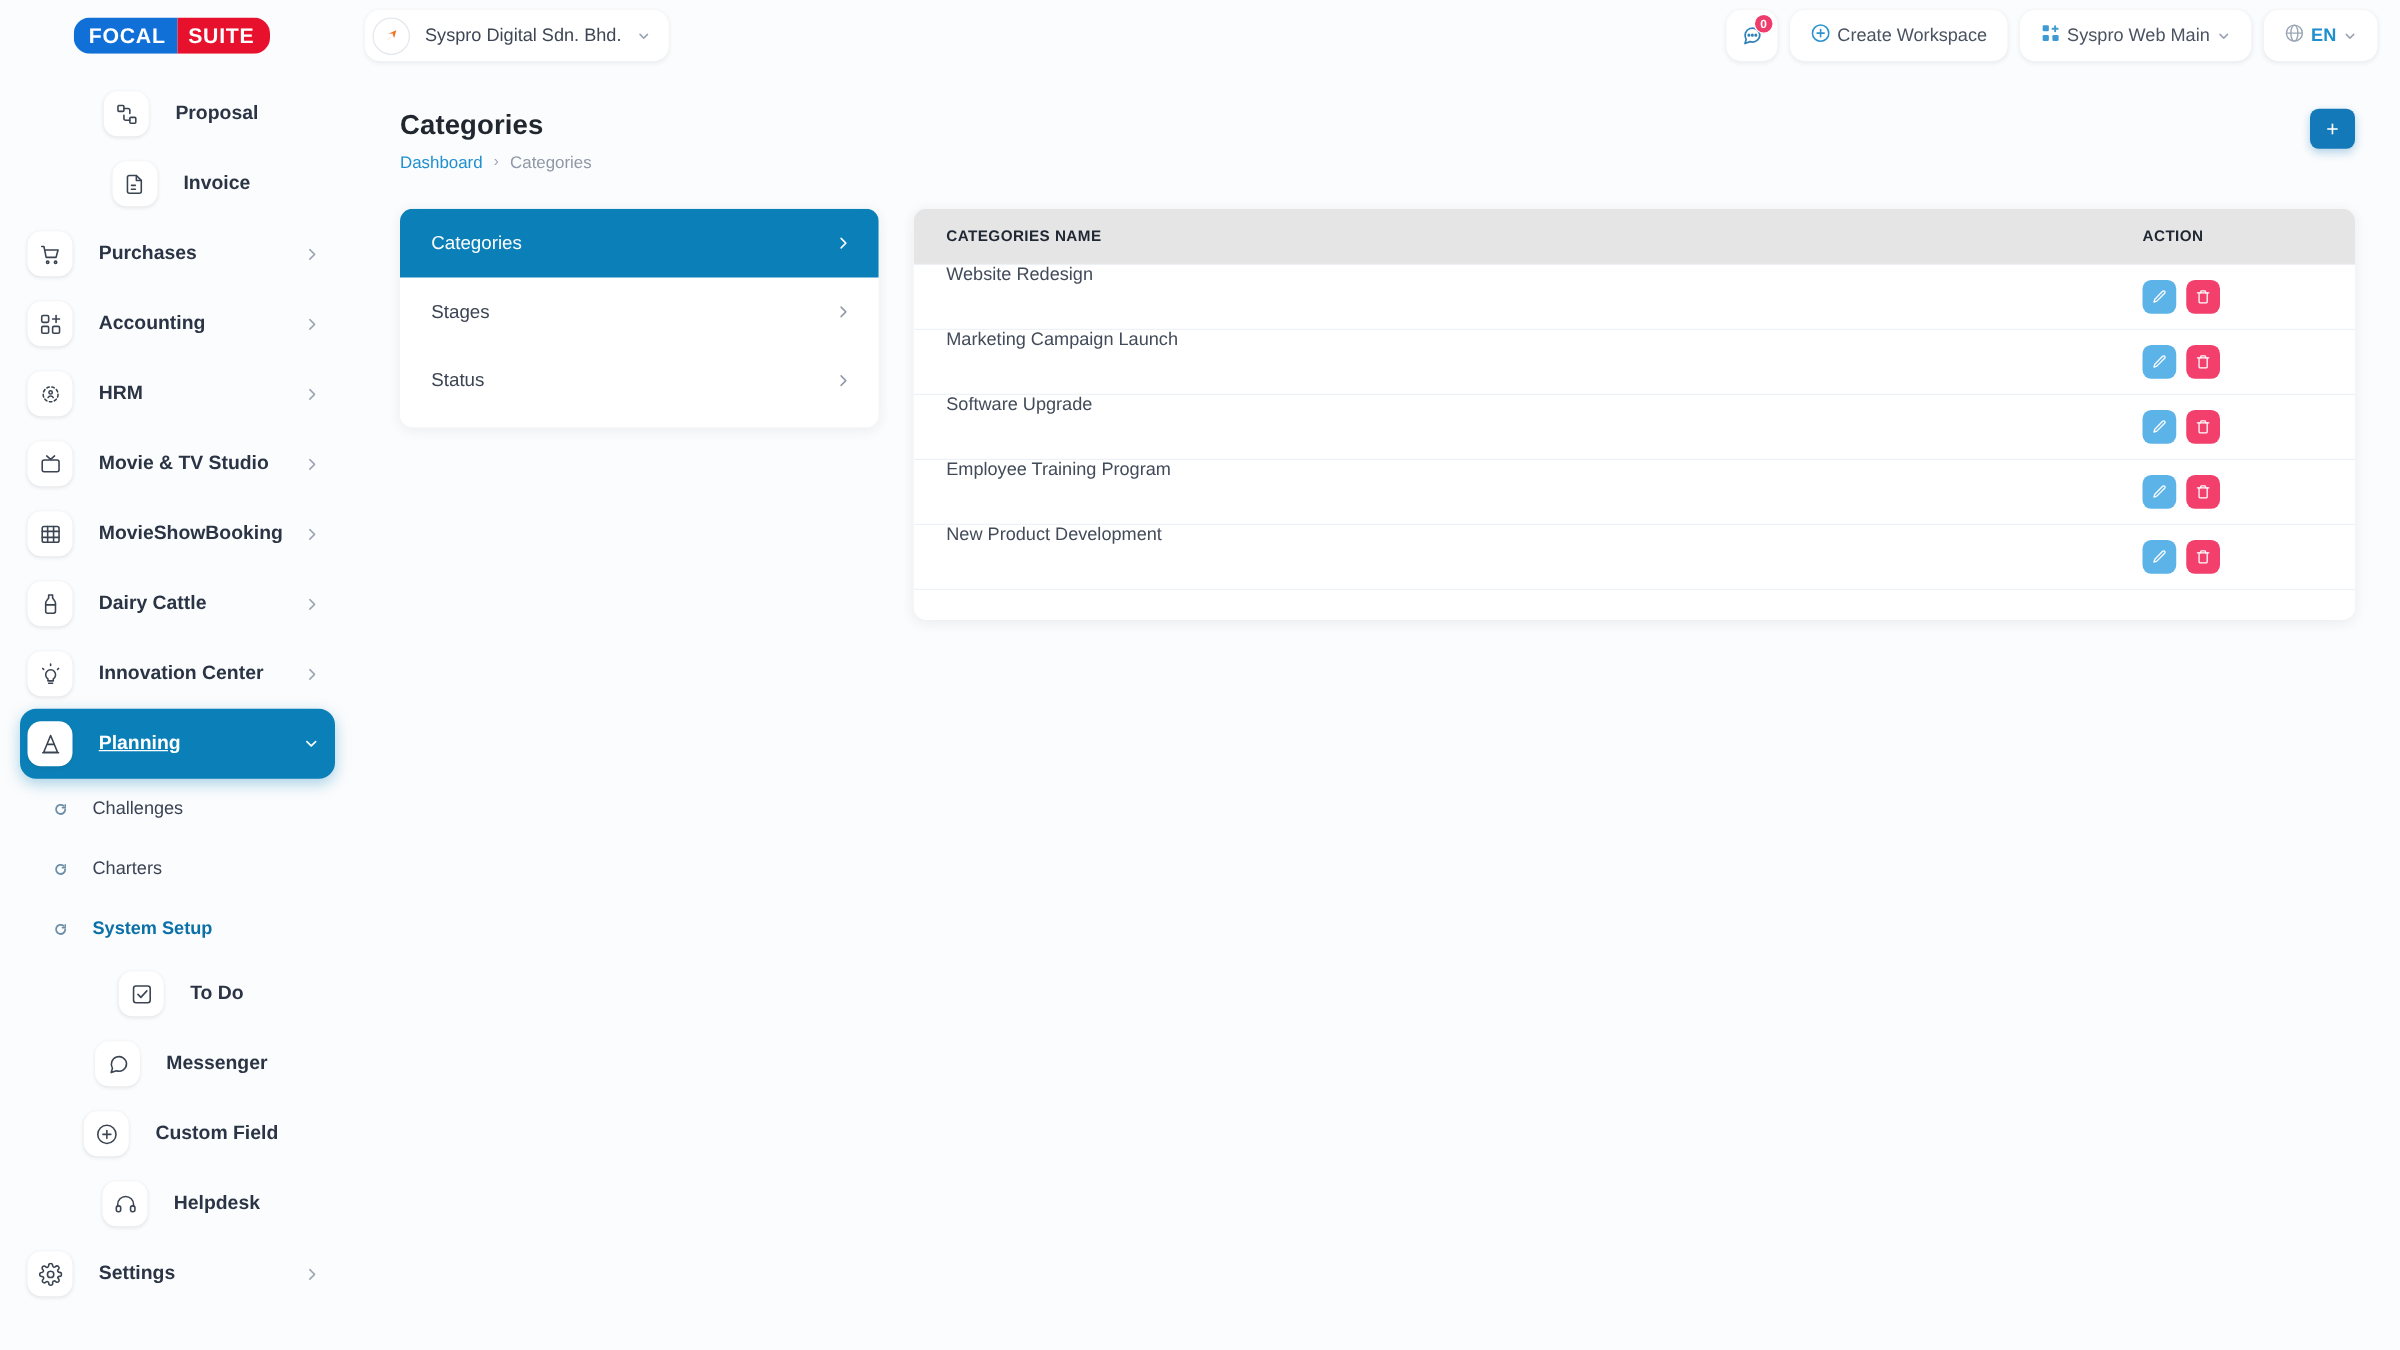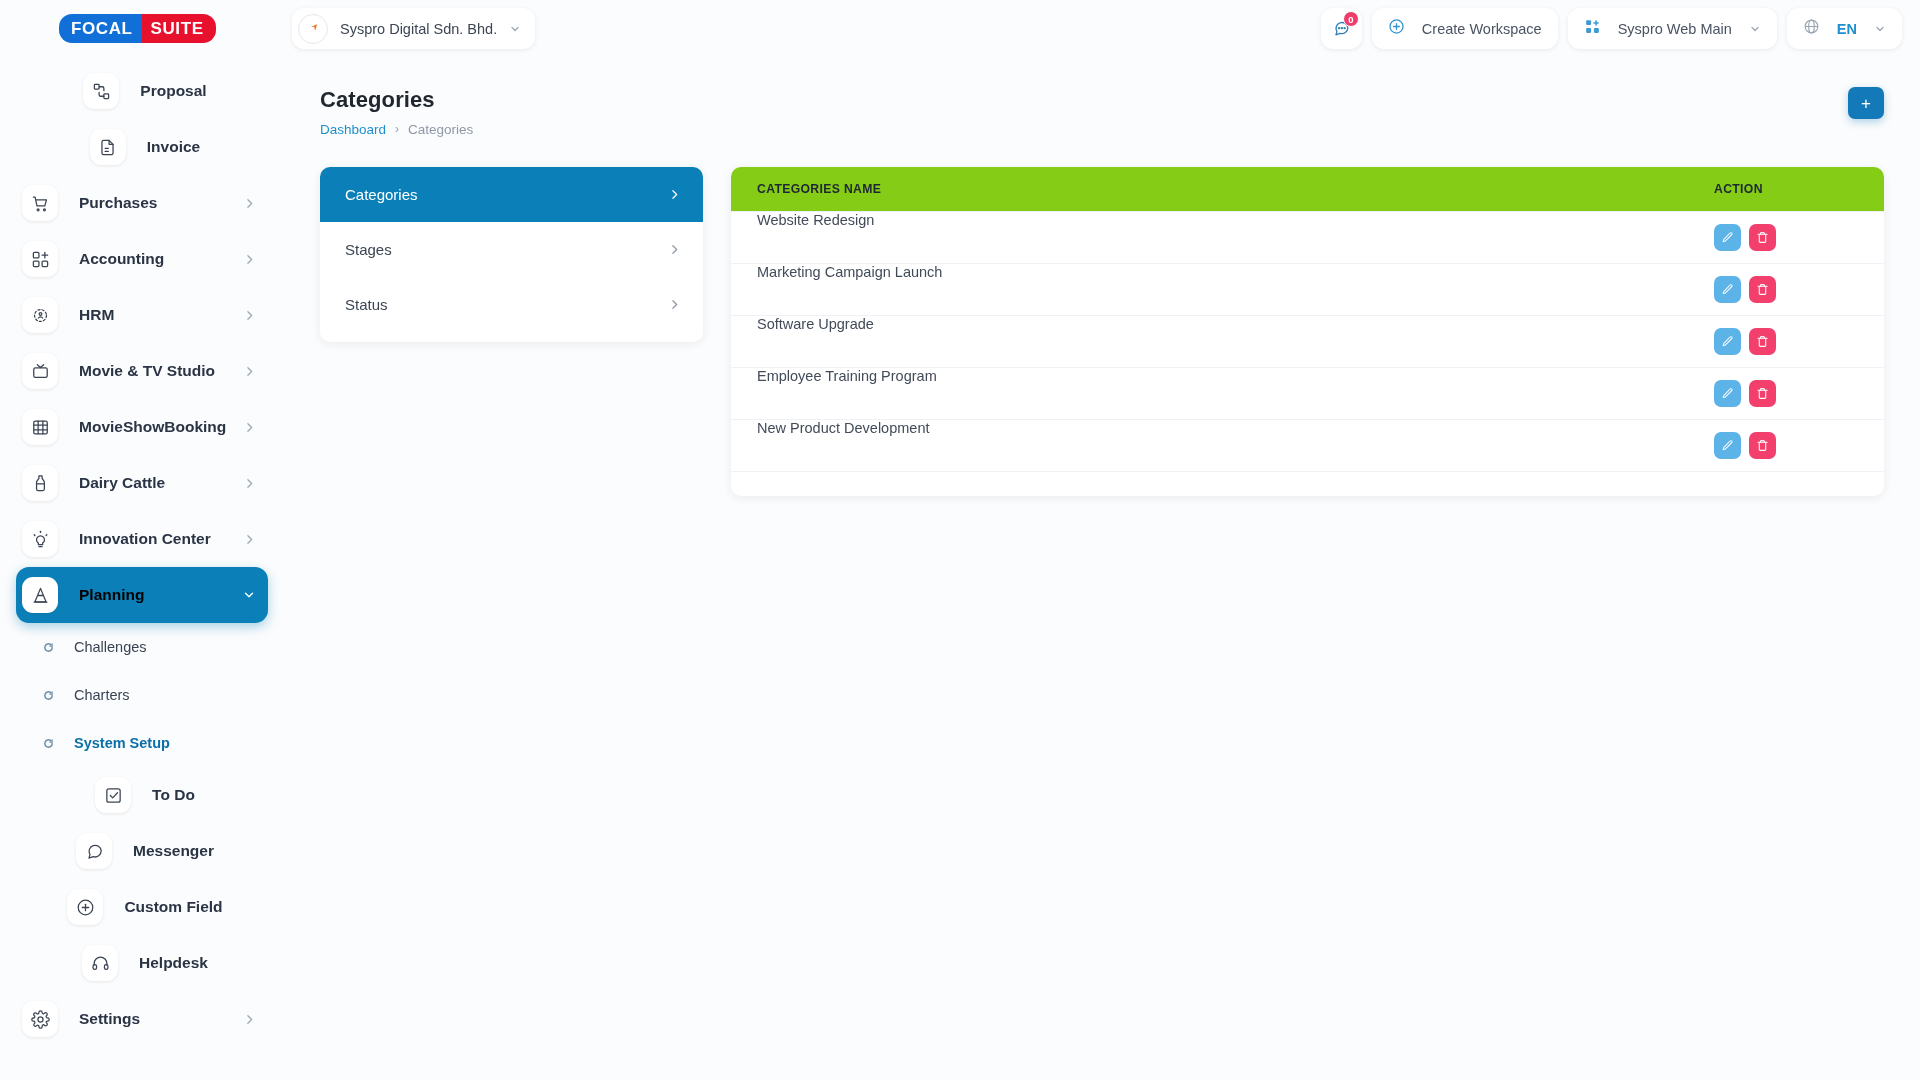--- a/index.html
+++ b/index.html
@@ -69,21 +69,21 @@
   .nav-item .chev {
     margin-left: auto;
     margin-right: 12px;
     color: #9aa3b1;
     display: flex; align-items: center;
   }
   .nav-item.active {
     background: #0b80b8;
     box-shadow: 0 4px 12px rgba(11,128,184,.35);
   }
-  .nav-item.active .label { color: #000000; }
+  .nav-item.active .label { color: #ffffff; text-decoration: underline; }
   .nav-item.active .chev { color: #ffffff; }
 
   .sub-item {
     height: 48px;
     display: flex; align-items: center;
     padding-left: 40px;
     cursor: pointer;
   }
   .sub-item .dot { width: 16px; height: 16px; flex-shrink: 0; display:flex; align-items:center; justify-content:center;}
   .sub-item .label {
@@ -137,21 +137,21 @@
     font-size: 9.5px; font-weight: bold;
     display: flex; align-items: center; justify-content: center;
     padding: 0 4px;
     border: 1.5px solid #fff;
   }
   .btn-pill {
     height: 41px;
     background: #ffffff; border-radius: 12px;
     box-shadow: 0 1px 4px rgba(30,40,60,.09);
     display: flex; align-items: center;
-    padding: 0 16px; gap: 17px;
+    padding: 0 16px; gap: 5px;
     cursor: pointer;
   }
   .btn-pill .t { font-size: 14.5px; color: #4a5362; white-space: nowrap; }
   .btn-pill .t.accent { color: #1f8fce; font-weight: 600; }
 
   
   .content { flex: 1; padding: 30px 36px 0 36px; min-width: 0; }
 
   .page-head { display: flex; align-items: flex-start; }
   .page-title { font-size: 22px; font-weight: bold; color: #20272f; letter-spacing: .1px; }
@@ -193,21 +193,21 @@
   .table-card {
     flex: 1; min-width: 0;
     background: #fff; border-radius: 10px;
     box-shadow: 0 2px 10px rgba(30,40,60,.08);
     overflow: hidden;
     padding-bottom: 24px;
   }
   .thead {
     display: flex; align-items: center;
     height: 45px;
-    background: #84cc16;
+    background: #e5e5e5;
     padding: 0 0 0 26px;
     border-bottom: 1px solid #edf0f4;
     gap: 44px;
   }
   .th {
     font-size: 12.2px; font-weight: bold;
     color: #1f2733; letter-spacing: .35px;
   }
   .th.name { flex: 1; }
   .th.action { width: 170px; }

